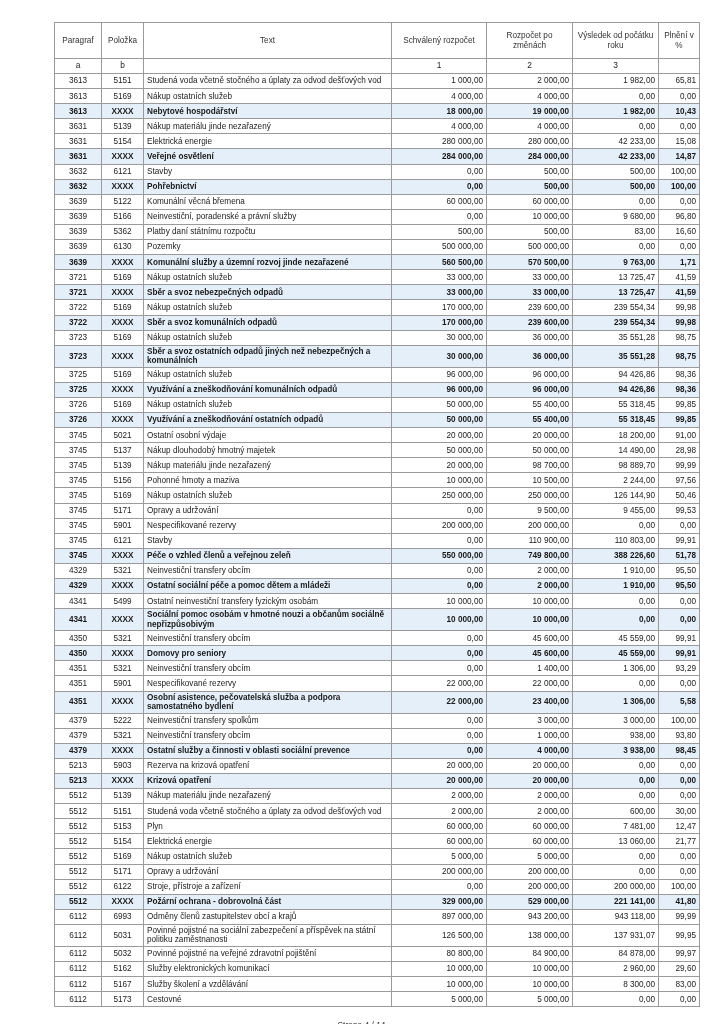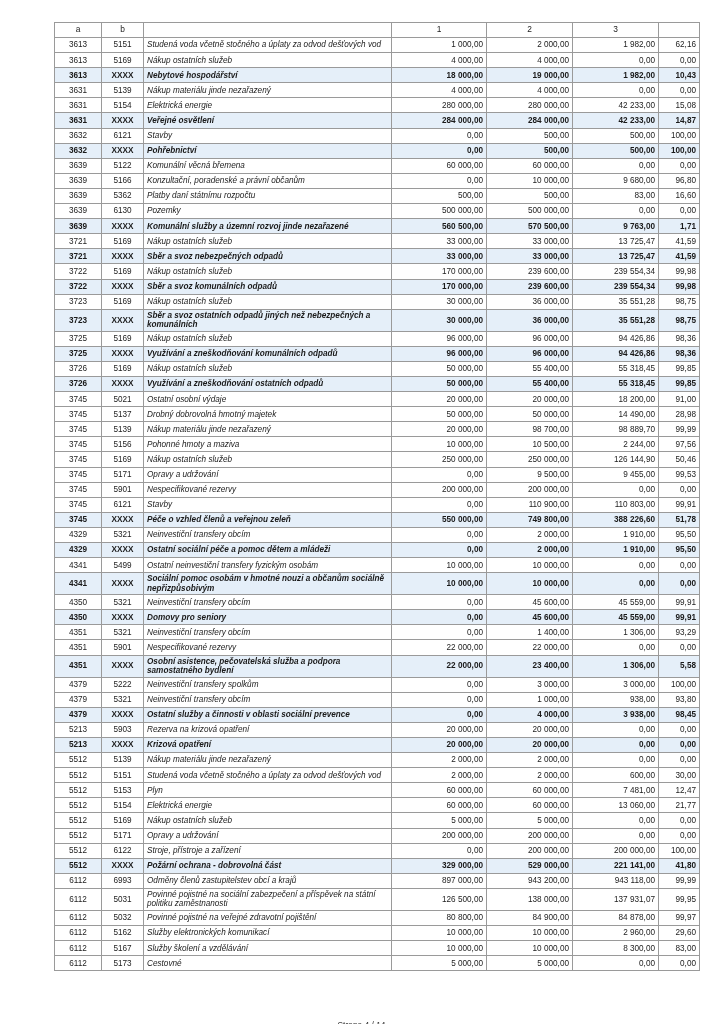--- a/index.html
+++ b/index.html
@@ -5,59 +5,68 @@
   html, body { margin: 0; padding: 0; background: #ffffff; }
   body { width: 723px; height: 1024px; position: relative; font-family: "Liberation Sans", sans-serif; color: #222; }
   .page { position: absolute; left: 54px; top: 22px; width: 645px; }
   table { border-collapse: collapse; width: 645px; table-layout: fixed; font-size: 8.2px; }
   th, td { border: 1px solid #9a9a9a; padding: 0 3px; line-height: 9.2px; vertical-align: middle; overflow: hidden; }
   thead th { font-weight: normal; text-align: center; height: 35px; font-size: 8.2px; color: #333; }
   thead tr.sub td { text-align: center; height: 14px; font-size: 8.4px; }
   tbody td { height: 14.1px; }
   td.c { text-align: center; }
   td.r { text-align: right; }
-  td.t { text-align: left; font-style: italic; }
+  td.t { text-align: left; }
   tr.sum td { background: #e5eff9; font-weight: bold; color: #1a1a1a; }
   tr.tall td { height: 21px; }
   .footer { position: absolute; left: 0; width: 723px; top: 1020px; text-align: center; font-size: 8.4px; color: #333; }
 </style>
 </head>
 <body>
 
 <div class="page">
   <table>
     <colgroup>
       <col style="width:47px">
         <col style="width:42px">
         <col style="width:248px">
       <col style="width:95px">
         <col style="width:86px">
         <col style="width:86px">
         <col style="width:41px">
     </colgroup>
     <thead>
+      <tr>
+        <th>Paragraf</th>
+        <th>Položka</th>
+        <th>Text</th>
+        <th>Schválený rozpočet</th>
+        <th>Rozpočet po změnách</th>
+        <th>Výsledek od počátku roku</th>
+        <th>Plnění v %</th>
+      </tr>
       <tr class="sub">
         <td>a</td>
         <td>b</td>
         <td></td>
         <td>1</td>
         <td>2</td>
         <td>3</td>
         <td></td>
       </tr>
     </thead>
     <tbody id="rows">
         <tr>
           <td class="c">3613</td>
           <td class="c">5151</td>
           <td class="t">Studená voda včetně stočného a úplaty za odvod dešťových vod</td>
           <td class="r">1 000,00</td>
           <td class="r">2 000,00</td>
           <td class="r">1 982,00</td>
-          <td class="r">62,16</td>
+          <td class="r">65,81</td>
         </tr>
         <tr>
           <td class="c">3613</td>
           <td class="c">5169</td>
           <td class="t">Nákup ostatních služeb</td>
           <td class="r">4 000,00</td>
           <td class="r">4 000,00</td>
           <td class="r">0,00</td>
           <td class="r">0,00</td>
         </tr>
@@ -120,21 +129,21 @@
           <td class="c">5122</td>
           <td class="t">Komunální věcná břemena</td>
           <td class="r">60 000,00</td>
           <td class="r">60 000,00</td>
           <td class="r">0,00</td>
           <td class="r">0,00</td>
         </tr>
         <tr>
           <td class="c">3639</td>
           <td class="c">5166</td>
-          <td class="t">Konzultační, poradenské a právní občanům</td>
+          <td class="t">Neinvestiční, poradenské a právní služby</td>
           <td class="r">0,00</td>
           <td class="r">10 000,00</td>
           <td class="r">9 680,00</td>
           <td class="r">96,80</td>
         </tr>
         <tr>
           <td class="c">3639</td>
           <td class="c">5362</td>
           <td class="t">Platby daní státnímu rozpočtu</td>
           <td class="r">500,00</td>
@@ -255,21 +264,21 @@
           <td class="c">5021</td>
           <td class="t">Ostatní osobní výdaje</td>
           <td class="r">20 000,00</td>
           <td class="r">20 000,00</td>
           <td class="r">18 200,00</td>
           <td class="r">91,00</td>
         </tr>
         <tr>
           <td class="c">3745</td>
           <td class="c">5137</td>
-          <td class="t">Drobný dobrovolná hmotný majetek</td>
+          <td class="t">Nákup dlouhodobý hmotný majetek</td>
           <td class="r">50 000,00</td>
           <td class="r">50 000,00</td>
           <td class="r">14 490,00</td>
           <td class="r">28,98</td>
         </tr>
         <tr>
           <td class="c">3745</td>
           <td class="c">5139</td>
           <td class="t">Nákup materiálu jinde nezařazený</td>
           <td class="r">20 000,00</td>

